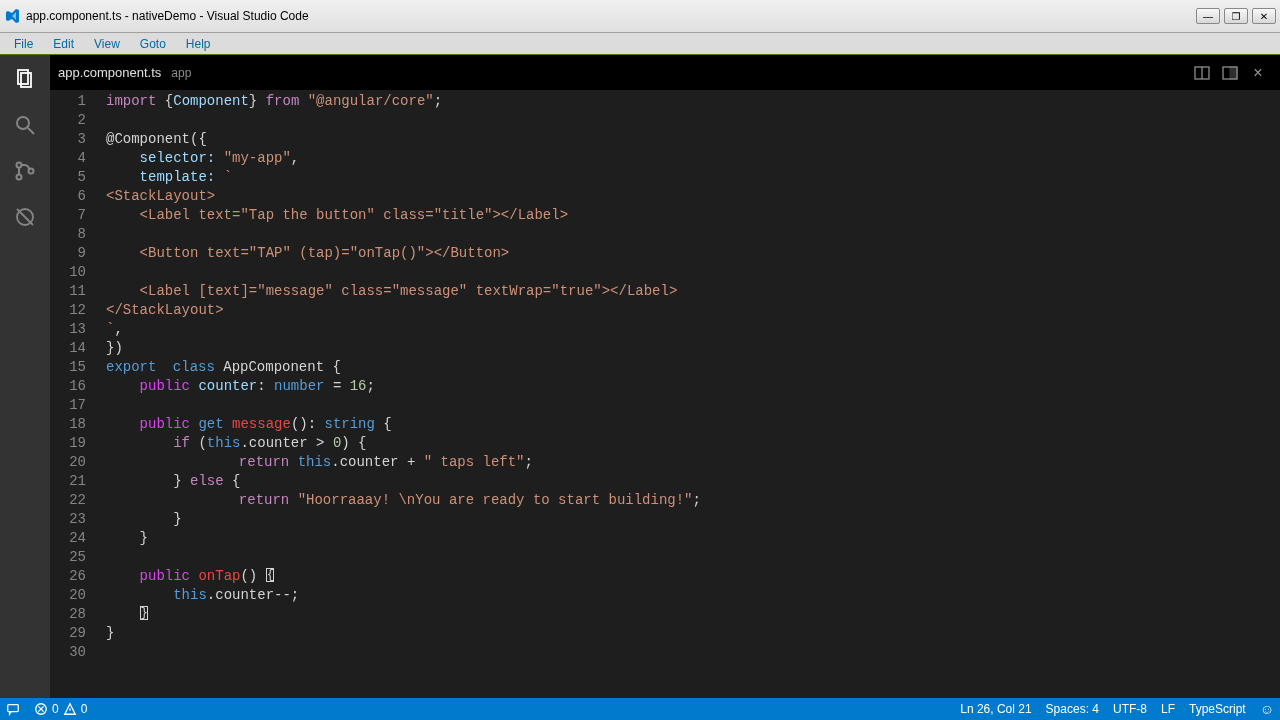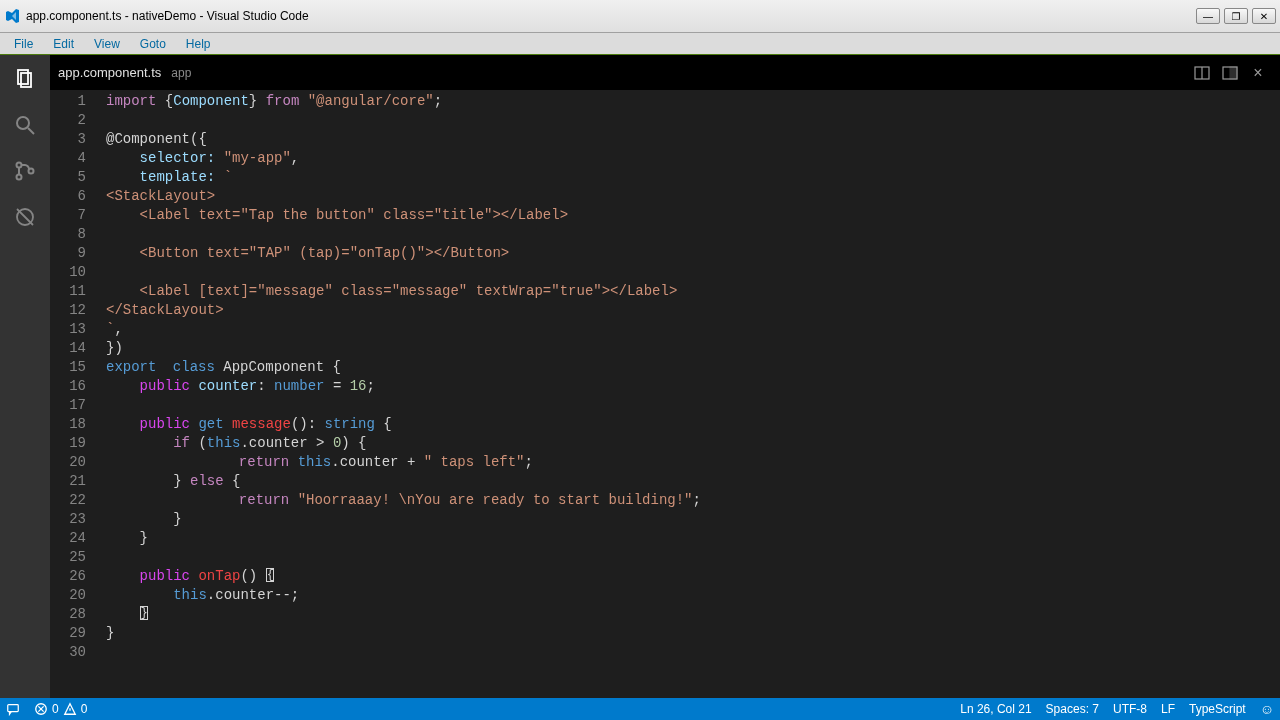--- a/index.html
+++ b/index.html
@@ -272,18 +272,18 @@
       </svg>
     <span>0</span>
     <svg viewBox="0 0 16 16" fill="none" stroke="currentColor" stroke-width="1.5">
         <path d="M8 2l6 12H2z"></path>
         <line x1="8" y1="7" x2="8" y2="10"></line>
       </svg>
     <span>0</span>
   </div>
   <div class="spacer"></div>
   <div class="sb-item">Ln 26, Col 21</div>
-  <div class="sb-item">Spaces: 7</div>
+  <div class="sb-item">Spaces: 4</div>
   <div class="sb-item">UTF-8</div>
   <div class="sb-item">LF</div>
   <div class="sb-item">TypeScript</div>
   <div class="sb-item smiley">☺</div>
 </div>
 
 </body></html>

